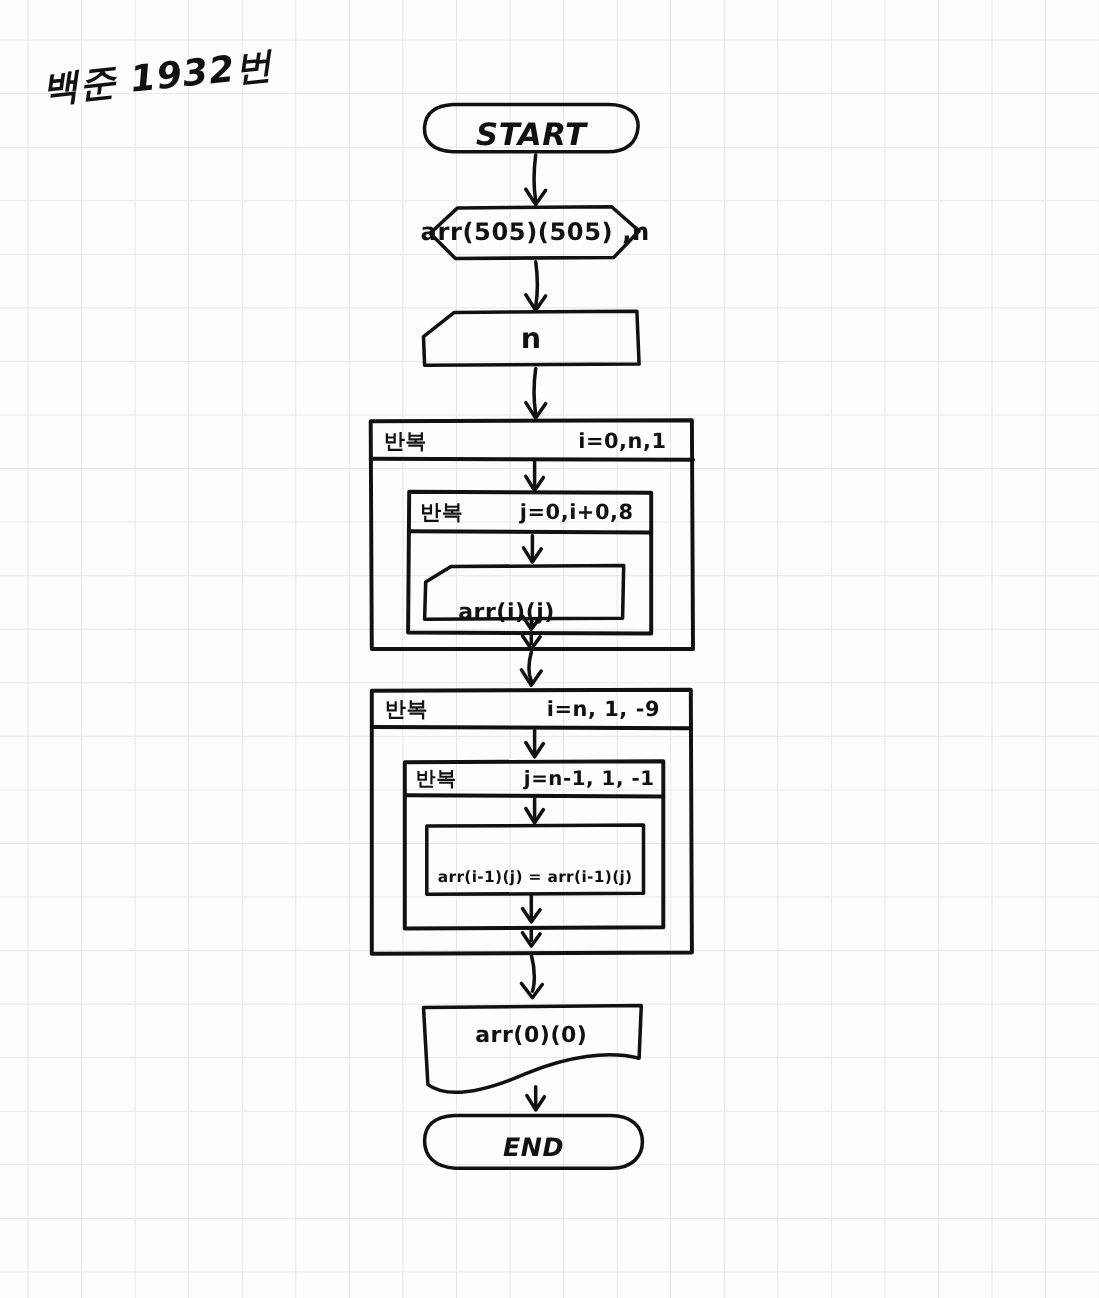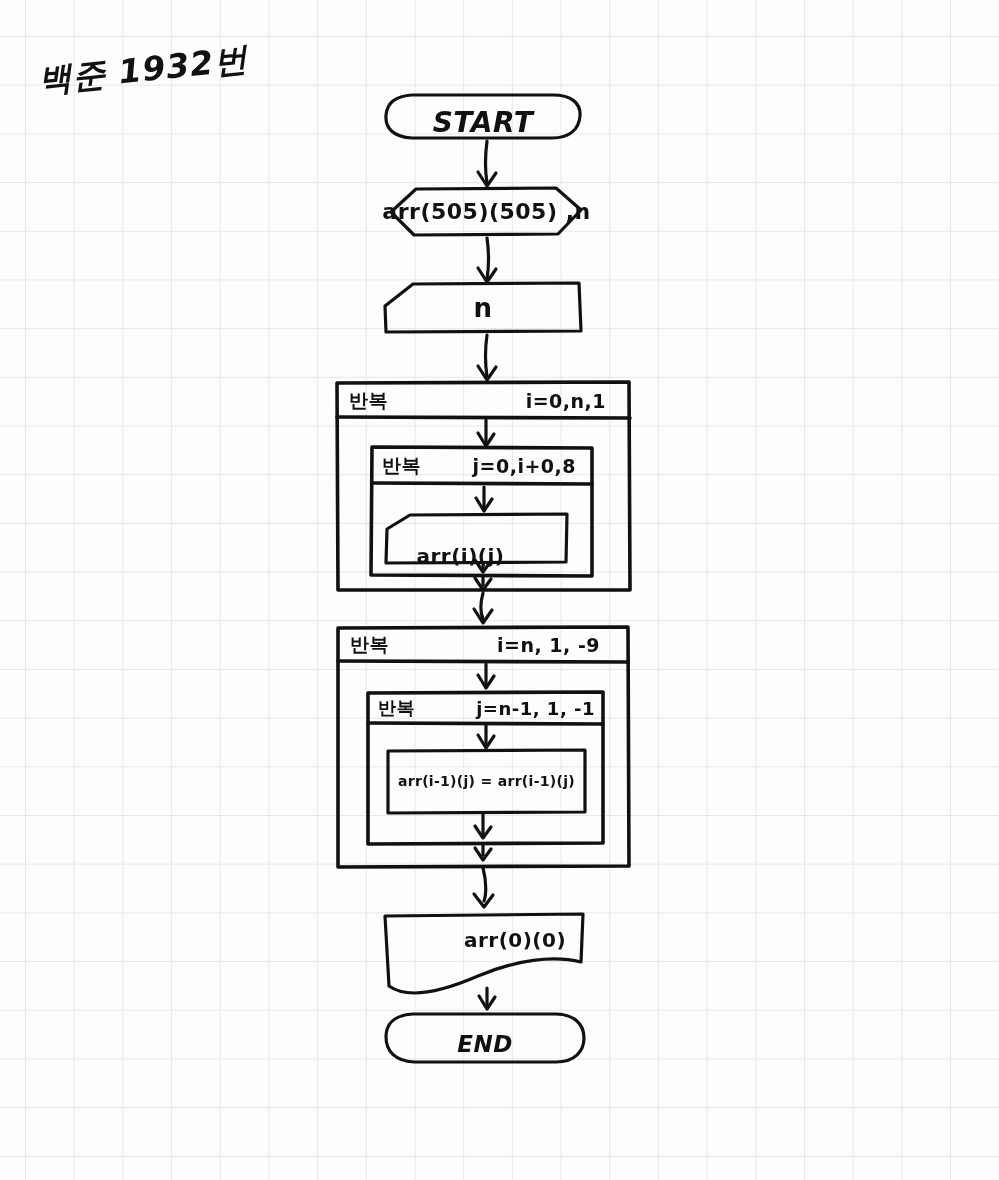--- a/index.html
+++ b/index.html
@@ -32,21 +32,21 @@
     display:flex;align-items:center;justify-content:space-between;
     white-space:nowrap;letter-spacing:0.5px;gap:28px;
   }
   .title{
     position:absolute;color:#111;font-weight:700;
     font-size:33px;transform:rotate(-6deg);
     font-style:italic;letter-spacing:1px;white-space:nowrap;
   }
   .process-text{
     position:absolute;color:#111;font-weight:700;
-    display:flex;flex-direction:column;align-items:center;justify-content:center;
+    display:flex;flex-direction:column;align-items:center;justify-content:flex-end;
     text-align:center;font-size:14px;line-height:1.85;letter-spacing:0.3px;
   }
 </style>
 </head>
 <body>
 
 <div class="page">
 
   <svg class="sketch" width="999" height="1180" viewBox="0 0 999 1180">
 
@@ -142,17 +142,17 @@
 
   <div class="loop-header" style="left:368px;top:693px;width:235px;height:30px;padding:0 8px 0 10px;box-sizing:border-box;font-size:18px;">
     <span>반복</span>
     <span>j=n-1, 1, -1</span>
   </div>
 
   <div class="process-text" style="left:388px;top:751px;width:197px;height:61px;">
     <span>arr(i-1)(j) = arr(i-1)(j)</span>
   </div>
 
-  <div class="label" style="left:385px;top:916px;width:196px;height:48px;font-size:20px;margin-left:32px;">arr(0)(0)</div>
+  <div class="label" style="left:385px;top:916px;width:196px;height:48px;font-size:20px;">arr(0)(0)</div>
 
   <div class="label hand-italic" style="left:386px;top:1014px;width:198px;height:60px;font-size:23px;">END</div>
 
 </div>
 
 </body></html>

